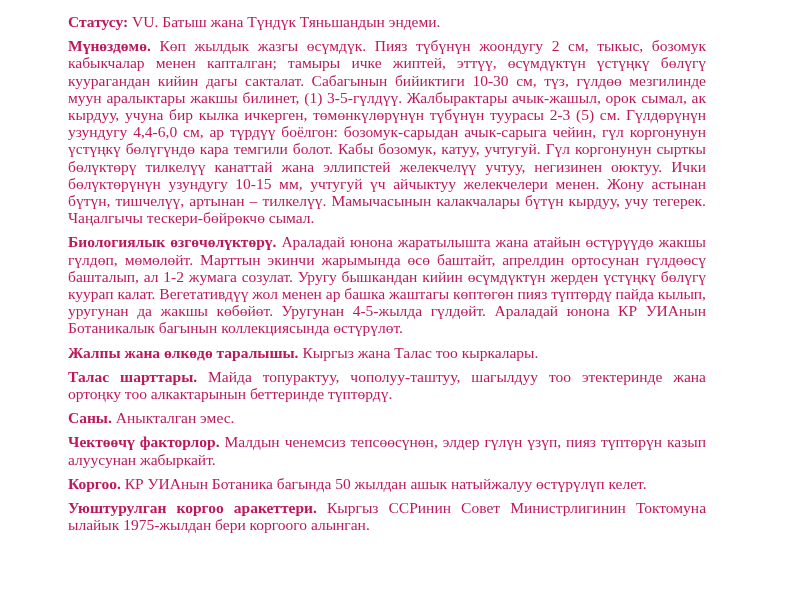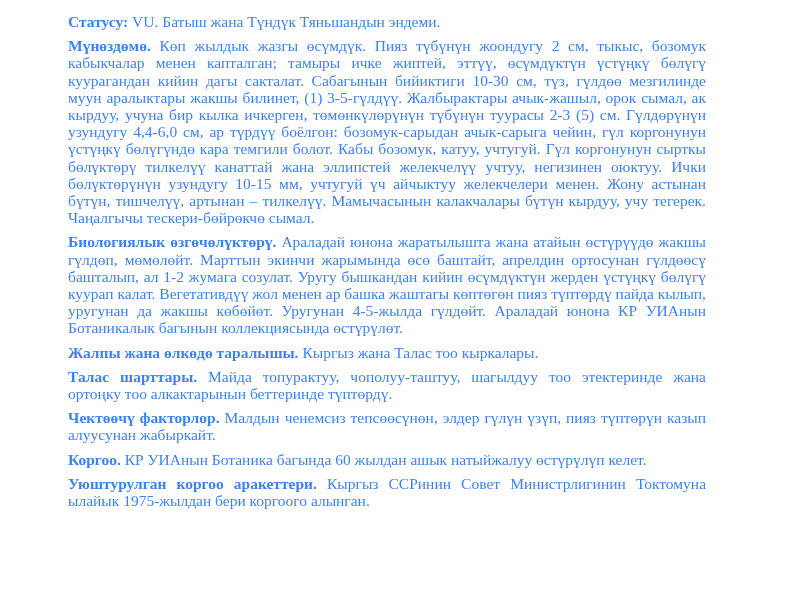--- a/index.html
+++ b/index.html
@@ -13,21 +13,21 @@
     overflow: hidden;
   }
   .page {
     box-sizing: border-box;
     width: 787px;
     height: 602px;
     padding: 13px 81px 0 68px;
     font-family: "Liberation Serif", "DejaVu Serif", serif;
     font-size: 15.5px;
     line-height: 17.2px;
-    color: #3b82f6;
+    color: #be185d;
     text-align: justify;
   }
   .para {
     margin: 0 0 7px 0;
     padding: 0;
   }
   .hd {
     font-weight: bold;
   }
 </style>
@@ -39,21 +39,22 @@
   <p class="para"><b class="hd">Статусу:</b> <span>VU. Батыш жана Түндүк Тяньшандын эндеми.</span></p>
 
   <p class="para"><b class="hd">Мүнөздөмө.</b> <span>Көп жылдык жазгы өсүмдүк. Пияз түбүнүн жоондугу 2 см, тыкыс, бозомук кабыкчалар менен капталган; тамыры ичке жиптей, эттүү, өсүмдүктүн үстүңкү бөлүгү куурагандан кийин дагы сакталат. Сабагынын бийиктиги 10-30 см, түз, гүлдөө мезгилинде муун аралыктары жакшы билинет, (1) 3-5-гүлдүү. Жалбырактары ачык-жашыл, орок сымал, ак кырдуу, учуна бир кылка ичкерген, төмөнкүлөрүнүн түбүнүн туурасы 2-3 (5) см. Гүлдөрүнүн узундугу 4,4-6,0 см, ар түрдүү боёлгон: бозомук-сарыдан ачык-сарыга чейин, гүл коргонунун үстүңкү бөлүгүндө кара темгили болот. Кабы бозомук, катуу, учтугуй. Гүл коргонунун сырткы бөлүктөрү тилкелүү канаттай жана эллипстей желекчелүү учтуу, негизинен оюктуу. Ички бөлүктөрүнүн узундугу 10-15 мм, учтугуй үч айчыктуу желекчелери менен. Жону астынан бүтүн, тишчелүү, артынан – тилкелүү. Мамычасынын калакчалары бүтүн кырдуу, учу тегерек. Чаңалгычы тескери-бөйрөкчө сымал.</span></p>
 
   <p class="para"><b class="hd">Биологиялык өзгөчөлүктөрү.</b> <span>Араладай юнона жаратылышта жана атайын өстүрүүдө жакшы гүлдөп, мөмөлөйт. Марттын экинчи жарымында өсө баштайт, апрелдин ортосунан гүлдөөсү башталып, ал 1-2 жумага созулат. Уругу бышкандан кийин өсүмдүктүн жерден үстүңкү бөлүгү куурап калат. Вегетативдүү жол менен ар башка жаштагы көптөгөн пияз түптөрдү пайда кылып, уругунан да жакшы көбөйөт. Уругунан 4-5-жылда гүлдөйт. Араладай юнона КР УИАнын Ботаникалык багынын коллекциясында өстүрүлөт.</span></p>
 
   <p class="para"><b class="hd">Жалпы жана өлкөдө таралышы.</b> <span>Кыргыз жана Талас тоо кыркалары.</span></p>
 
   <p class="para"><b class="hd">Талас шарттары.</b> <span>Майда топурактуу, чополуу-таштуу, шагылдуу тоо этектеринде жана ортоңку тоо алкактарынын беттеринде түптөрдү.</span></p>
 
+  <p class="para"><b class="hd">Саны.</b> <span>Аныкталган эмес.</span></p>
 
   <p class="para"><b class="hd">Чектөөчү факторлор.</b> <span>Малдын ченемсиз тепсөөсүнөн, элдер гүлүн үзүп, пияз түптөрүн казып алуусунан жабыркайт.</span></p>
 
-  <p class="para"><b class="hd">Коргоо.</b> <span>КР УИАнын Ботаника багында 60 жылдан ашык натыйжалуу өстүрүлүп келет.</span></p>
+  <p class="para"><b class="hd">Коргоо.</b> <span>КР УИАнын Ботаника багында 50 жылдан ашык натыйжалуу өстүрүлүп келет.</span></p>
 
   <p class="para"><b class="hd">Уюштурулган коргоо аракеттери.</b> <span>Кыргыз ССРинин Совет Министрлигинин Токтомуна ылайык 1975-жылдан бери коргоого алынган.</span></p>
 
 
 </div>
 
 </body></html>

